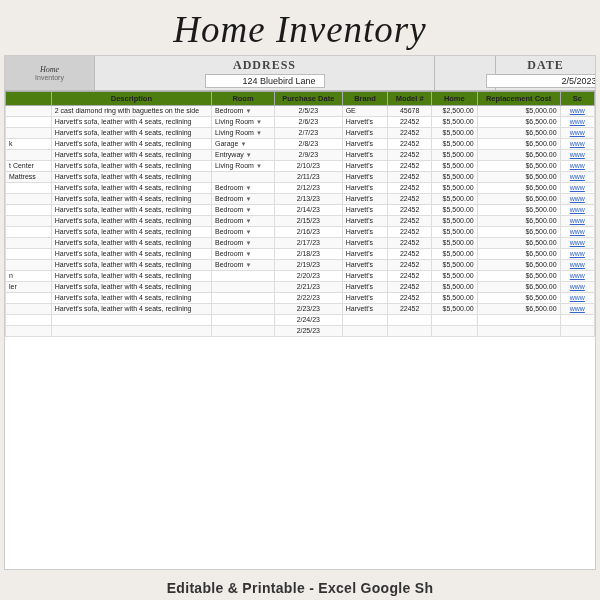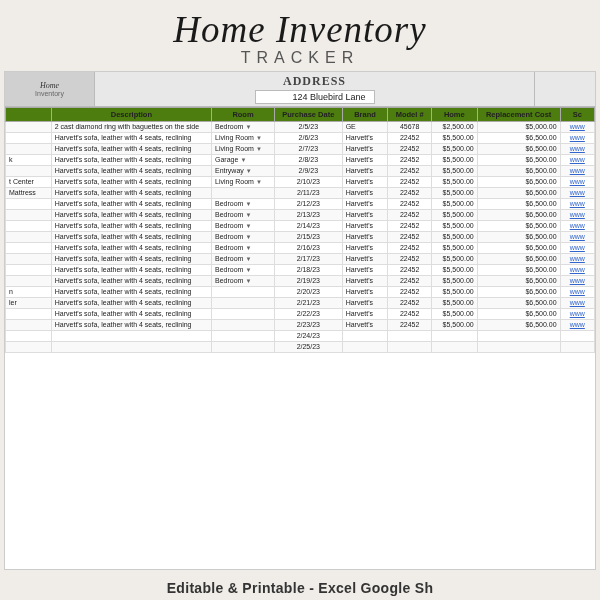--- a/index.html
+++ b/index.html
@@ -200,35 +200,38 @@
       font-weight: bold;
     }
   </style>
 </head>
 <body>
 
 <div class="page-wrapper">
 
   <div class="title-area">
     <div class="title-main">Home Inventory</div>
-    <div class="title-sub">Tracker</div>
   </div>
 
   <div class="spreadsheet-container">
 
     <div class="meta-row">
       <div class="meta-logo">
         <div class="meta-logo-title">Home</div>
         <div class="meta-logo-sub">Inventory</div>
       </div>
       <div class="meta-address-block">
         <div class="meta-label">ADDRESS</div>
         <div class="meta-value">124 Bluebird Lane</div>
       </div>
       <div class="meta-spacer"></div>
+      <div class="meta-date-block">
+        <div class="meta-label">DATE</div>
+        <div class="meta-value">2/5/2023</div>
+      </div>
     </div>
 
     <div style="overflow:hidden; flex:1;">
       <table class="data-table">
         <thead>
           <tr>
             <th class="td-item"></th>
             <th class="td-desc">Description</th>
             <th class="td-room">Room</th>
             <th class="td-date">Purchase Date</th>

